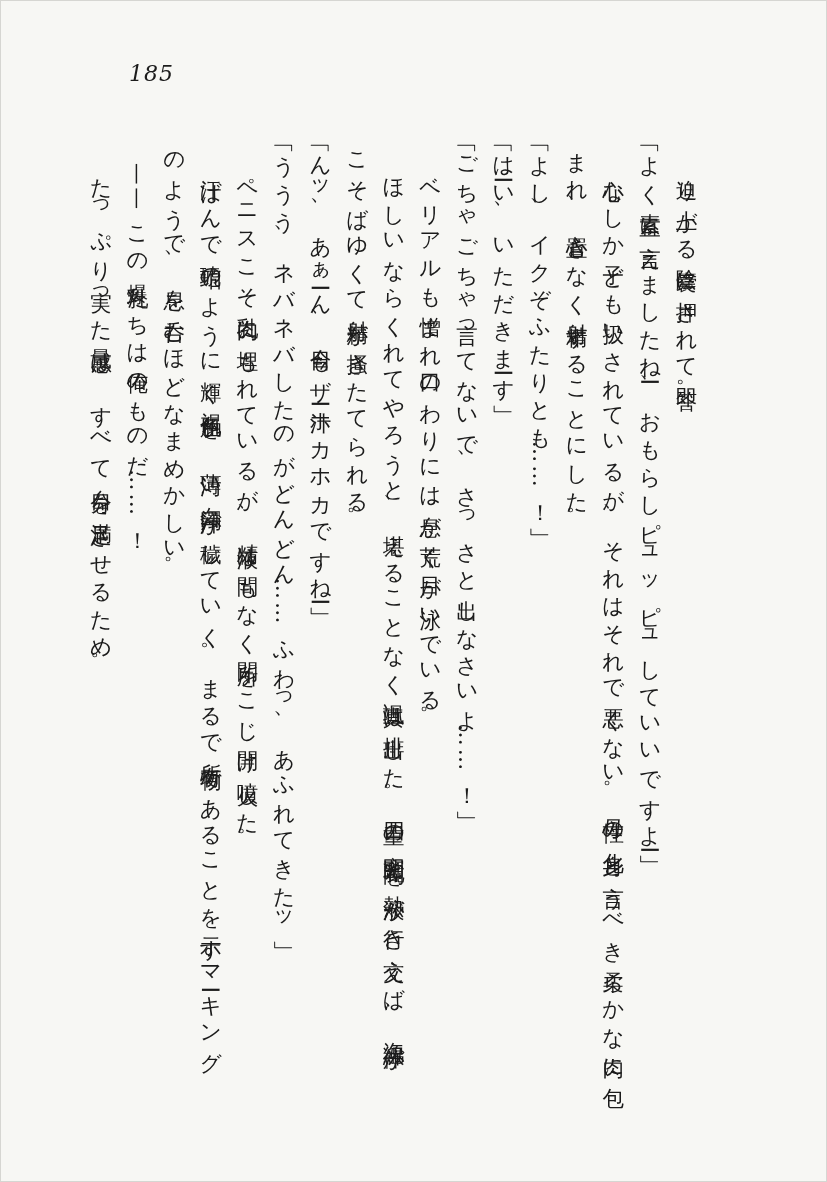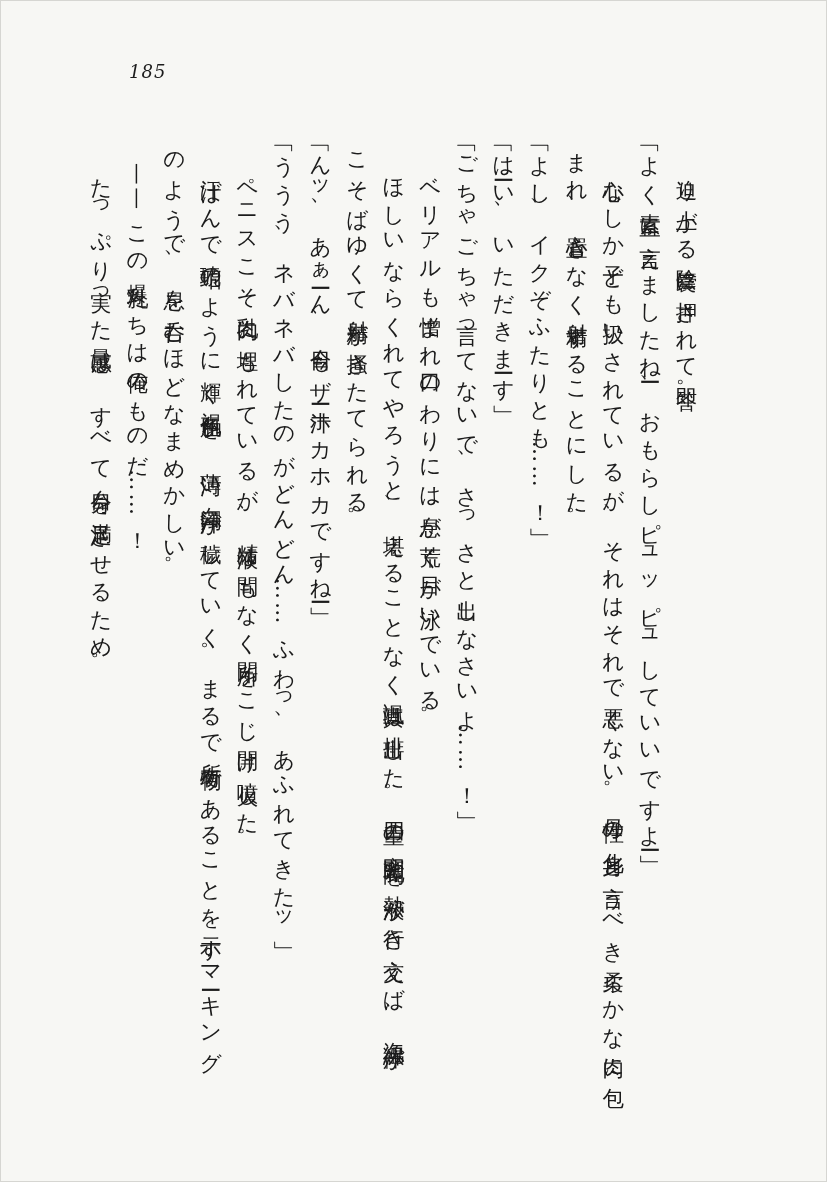--- a/index.html
+++ b/index.html
@@ -17,21 +17,21 @@
     background: #f7f7f4;
     border: 1px solid #d6d6d2;
     box-sizing: content-box;
   }
   .page-number {
     position: absolute;
     top: 60px;
     left: 128px;
     font-family: "DejaVu Serif", serif;
     font-style: italic;
-    font-size: 18px;
+    font-size: 22px;
     color: #1c1c1c;
     letter-spacing: 1px;
   }
   .text-block {
     position: absolute;
     top: 137px;
     right: 122px;
     height: 938px;
     writing-mode: vertical-rl;
     text-orientation: mixed;

